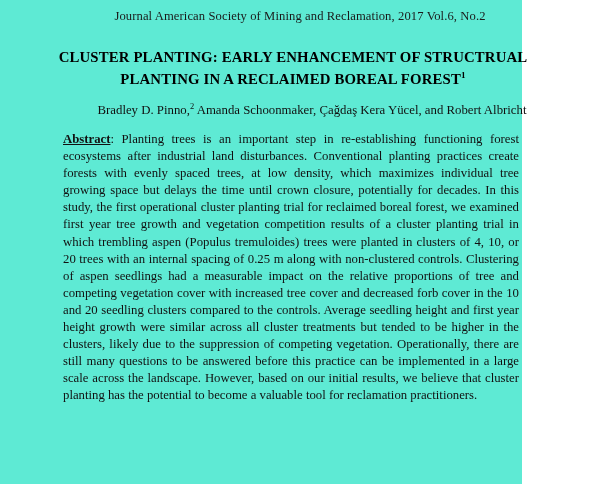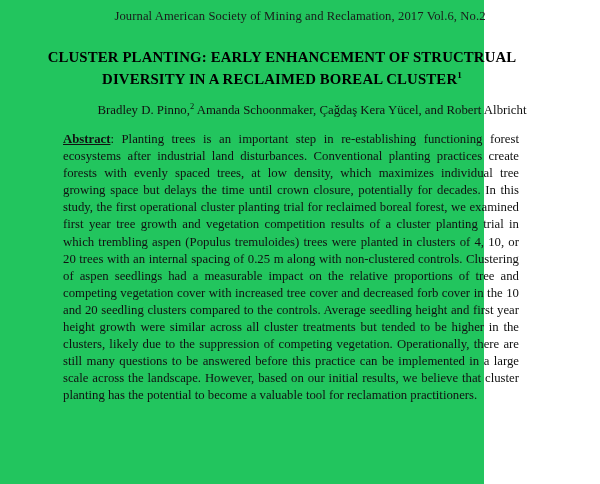--- a/index.html
+++ b/index.html
@@ -12,44 +12,44 @@
     width: 600px;
     height: 484px;
     overflow: hidden;
     font-family: "Liberation Serif", "DejaVu Serif", serif;
     color: #111111;
     -webkit-font-smoothing: antialiased;
   }
 
   .page {
     position: relative;
-    width: 484px;
+    width: 522px;
     height: 484px;
-    background: #22c55e;
+    background: #5eead4;
     box-sizing: border-box;
   }
 
   
   .running-header {
     position: absolute;
     top: 8px;
     left: 0;
     width: 600px;
     text-align: center;
     font-size: 12.6px;
     line-height: 16px;
     letter-spacing: 0.1px;
     color: #1a1a1a;
   }
 
   
   .title-block {
     position: absolute;
     top: 46px;
-    left: 8px;
+    left: 19px;
     width: 548px;
     text-align: center;
     font-weight: bold;
     font-size: 14.8px;
     line-height: 22px;
     letter-spacing: 0.15px;
     color: #000000;
   }
   .title-line {
     display: block;
@@ -117,21 +117,21 @@
 </head>
 <body>
 
 <div class="page">
 
   <div class="running-header">Journal American Society of Mining and Reclamation, 2017 Vol.6, No.2</div>
 
   <div class="title-block">
     <span class="title-line">CLUSTER PLANTING: EARLY ENHANCEMENT OF STRUCTRUAL</span>
     <span class="title-line">
-      <span>DIVERSITY IN A RECLAIMED BOREAL CLUSTER</span><sup>1</sup>
+      <span>PLANTING IN A RECLAIMED BOREAL FOREST</span><sup>1</sup>
     </span>
   </div>
 
   <div class="authors">
     <span>Bradley D. Pinno,</span><sup>2</sup> <span>Amanda Schoonmaker, Çağdaş Kera Yücel, and Robert Albricht</span>
   </div>
 
   <div class="abstract">
     <span class="abstract-label">Abstract</span><span>: </span><span>Planting trees is an important step in re-establishing functioning forest ecosystems after industrial land disturbances.  Conventional planting practices create forests with evenly spaced trees, at low density, which maximizes individual tree growing space but delays the time until crown closure, potentially for decades.  In this study, the first operational cluster planting trial for reclaimed boreal forest, we examined first year tree growth and vegetation competition results of a cluster planting trial in which trembling aspen (</span><span class="sci-name">Populus tremuloides</span><span>) trees were planted in clusters of 4, 10, or 20 trees with an internal spacing of 0.25 m along with non-clustered controls.  Clustering of aspen seedlings had a measurable impact on the relative proportions of tree and competing vegetation cover with increased tree cover and decreased forb cover in the 10 and 20 seedling clusters compared to the controls.  Average seedling height and first year height growth were similar across all cluster treatments but tended to be higher in the clusters, likely due to the suppression of competing vegetation.  Operationally, there are still many questions to be answered before this practice can be implemented in a large scale across the landscape.  However, based on our initial results, we believe that cluster planting has the potential to become a valuable tool for reclamation practitioners.</span>
   </div>

